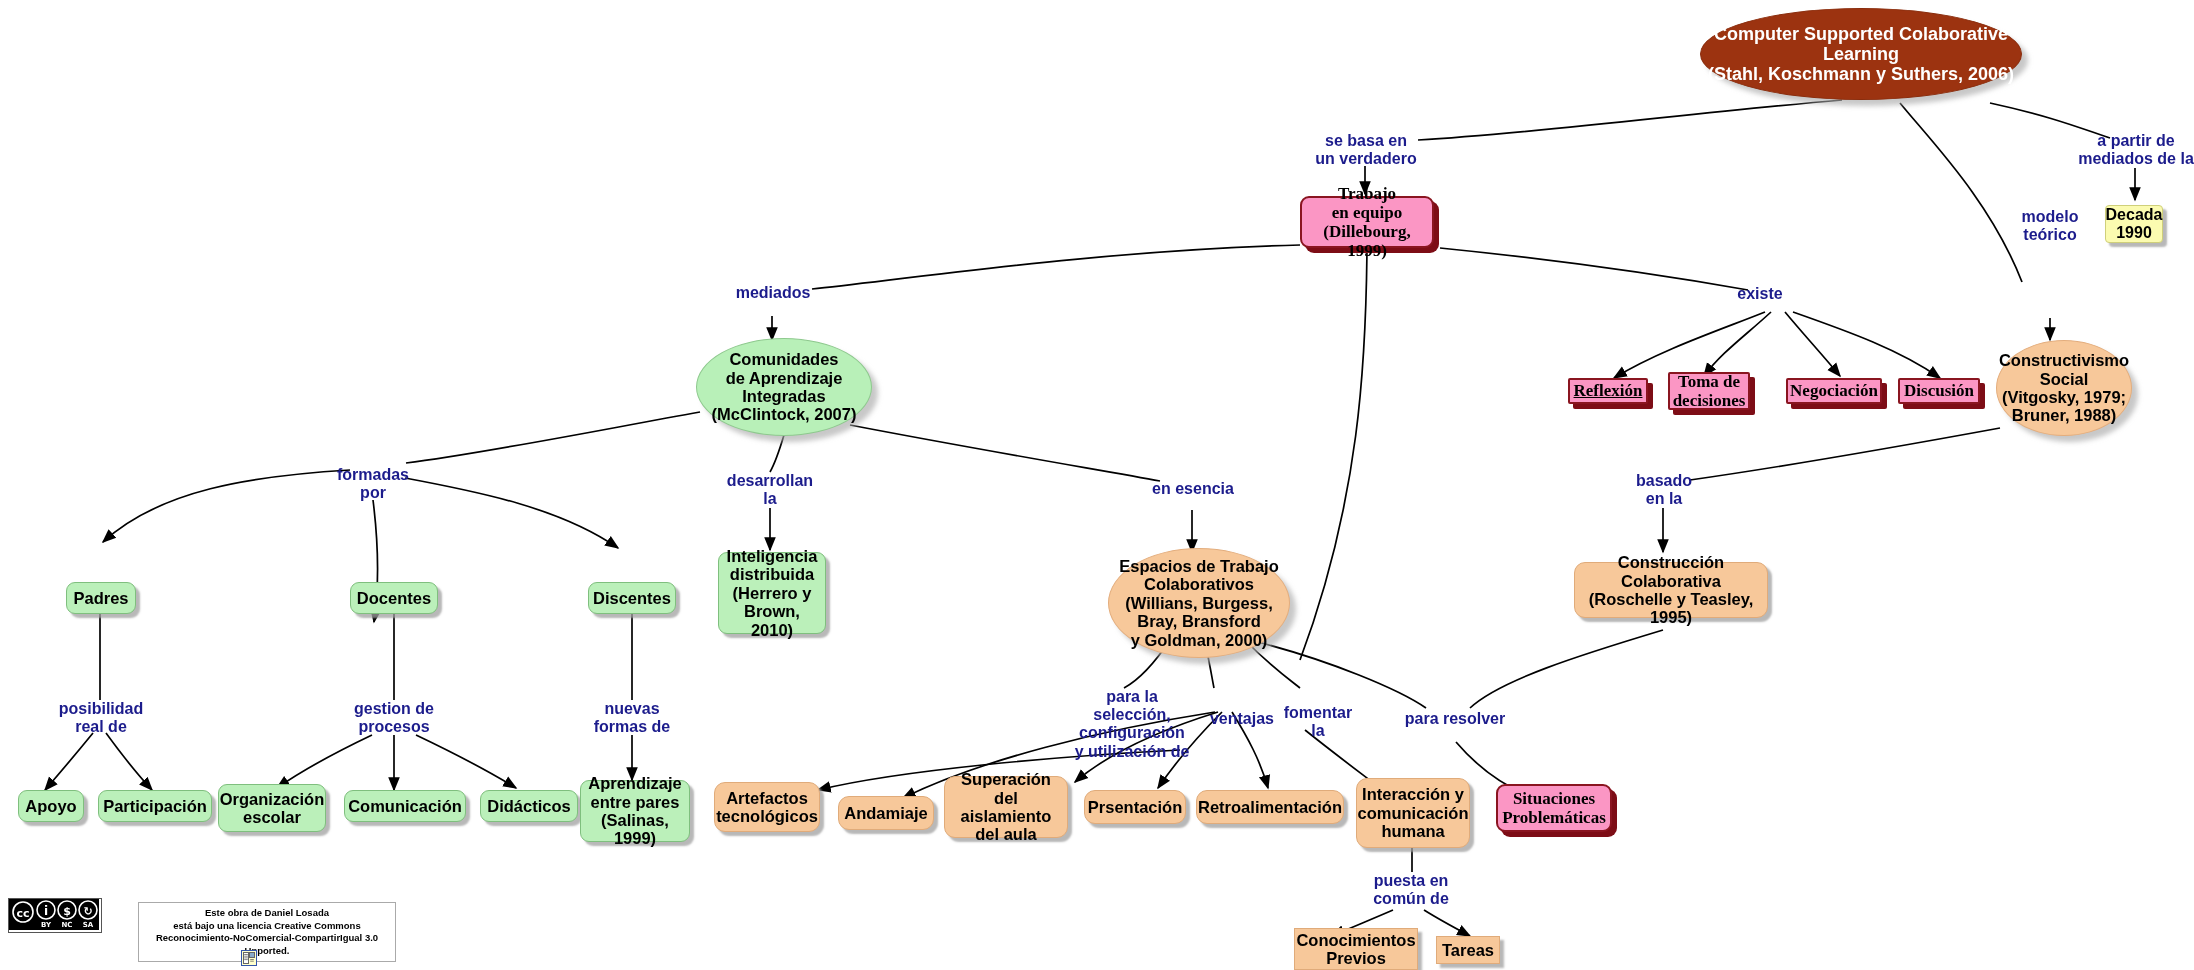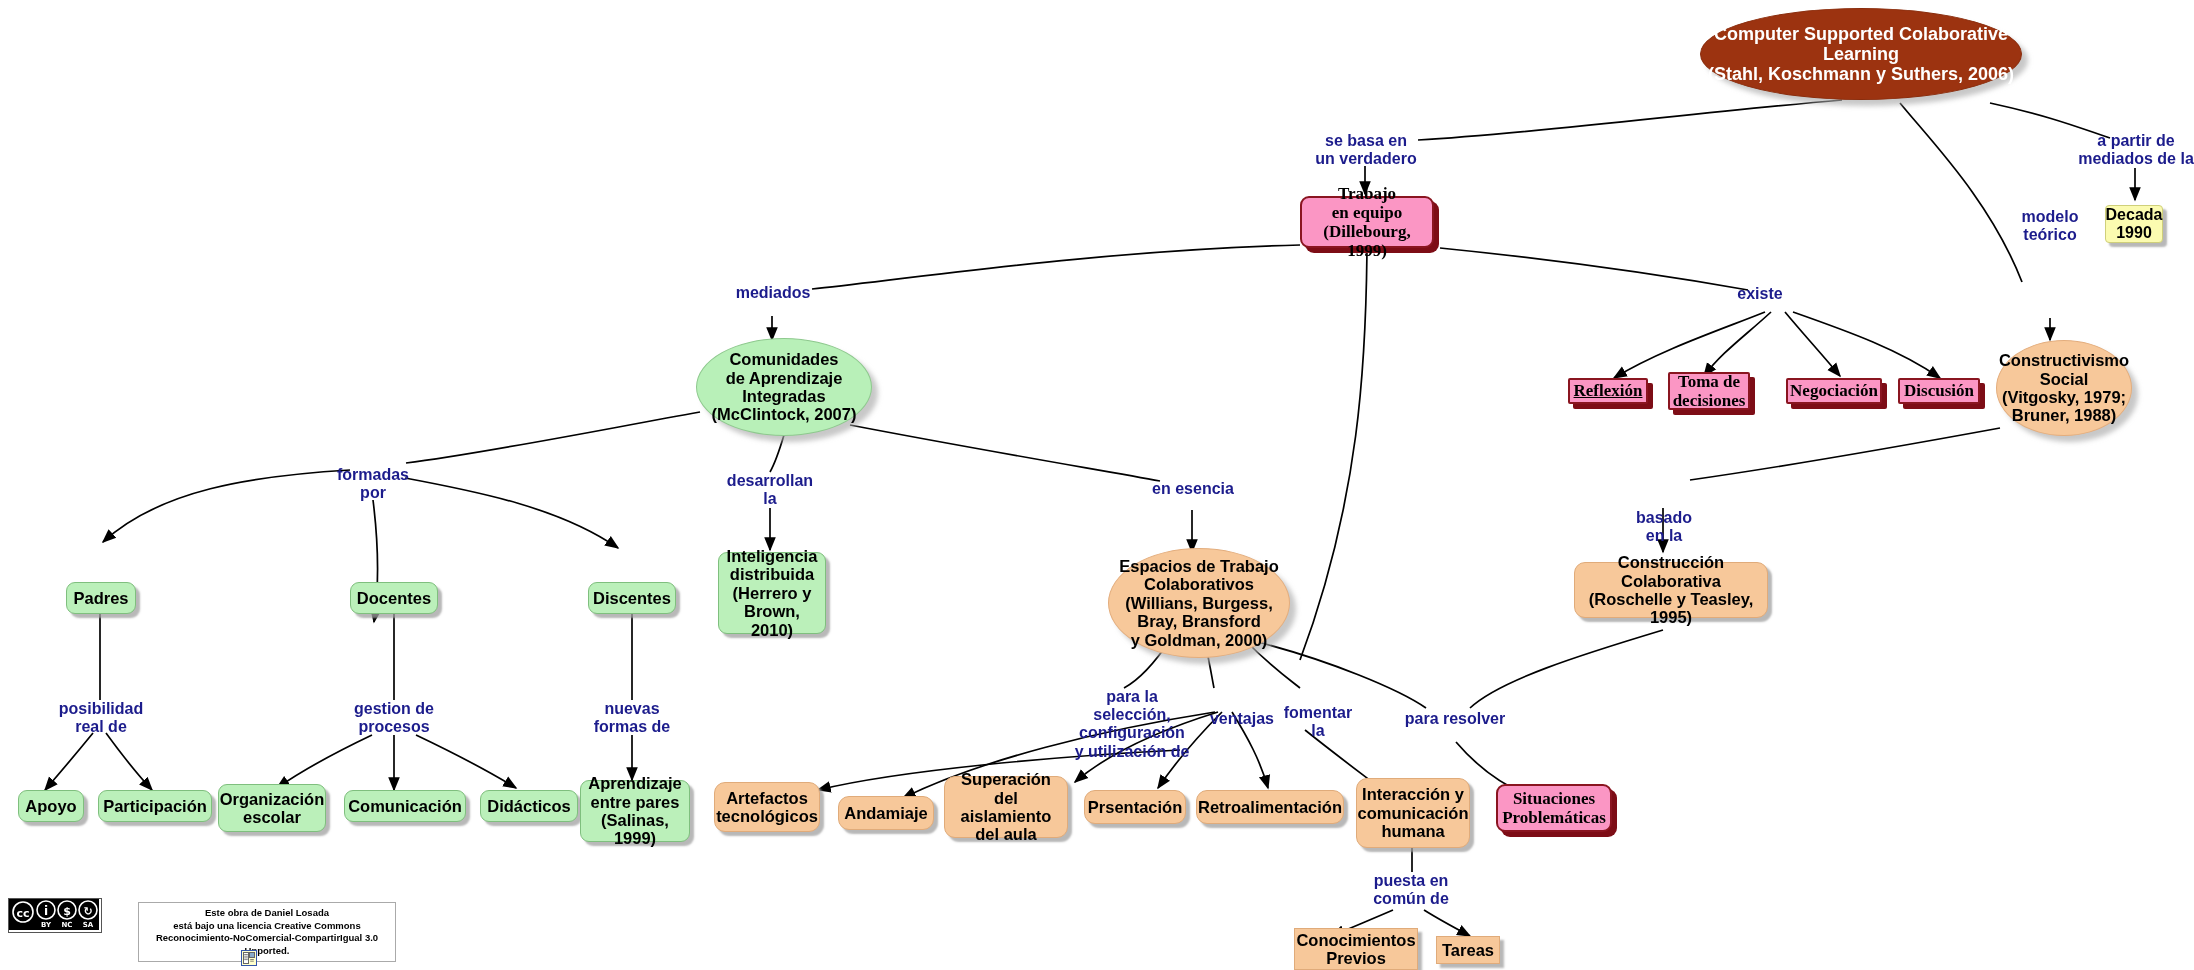--- a/index.html
+++ b/index.html
@@ -347,21 +347,21 @@
   <div class="linklabel" style="left:1722px; top:285px; width:76px;">existe</div>
 
   <div class="linklabel" style="left:320px; top:466px; width:106px;">formadas
 por</div>
 
   <div class="linklabel" style="left:714px; top:472px; width:112px;">desarrollan
 la</div>
 
   <div class="linklabel" style="left:1140px; top:480px; width:106px;">en esencia</div>
 
-  <div class="linklabel" style="left:1612px; top:472px; width:104px;margin-top:37px;">basado
+  <div class="linklabel" style="left:1612px; top:472px; width:104px;">basado
 en la</div>
 
   <div class="linklabel" style="left:44px; top:700px; width:114px;">posibilidad
 real de</div>
 
   <div class="linklabel" style="left:336px; top:700px; width:116px;">gestion de
 procesos</div>
 
   <div class="linklabel" style="left:580px; top:700px; width:104px;">nuevas
 formas de</div>

